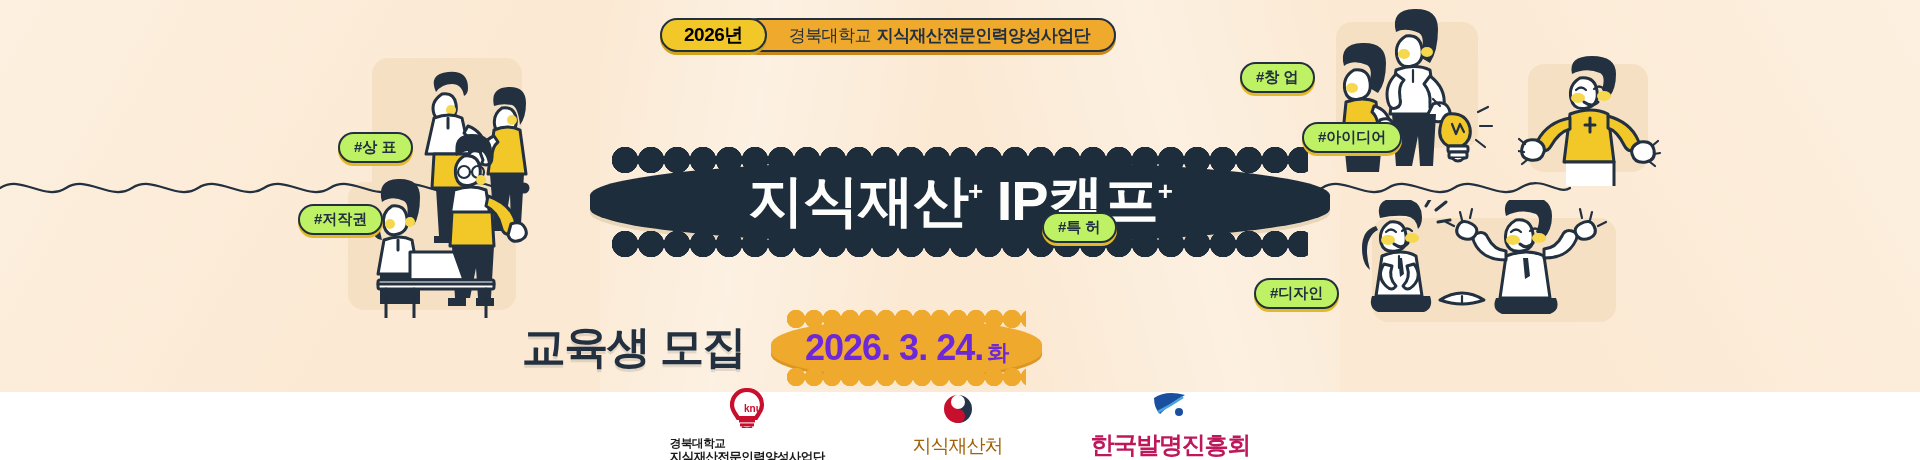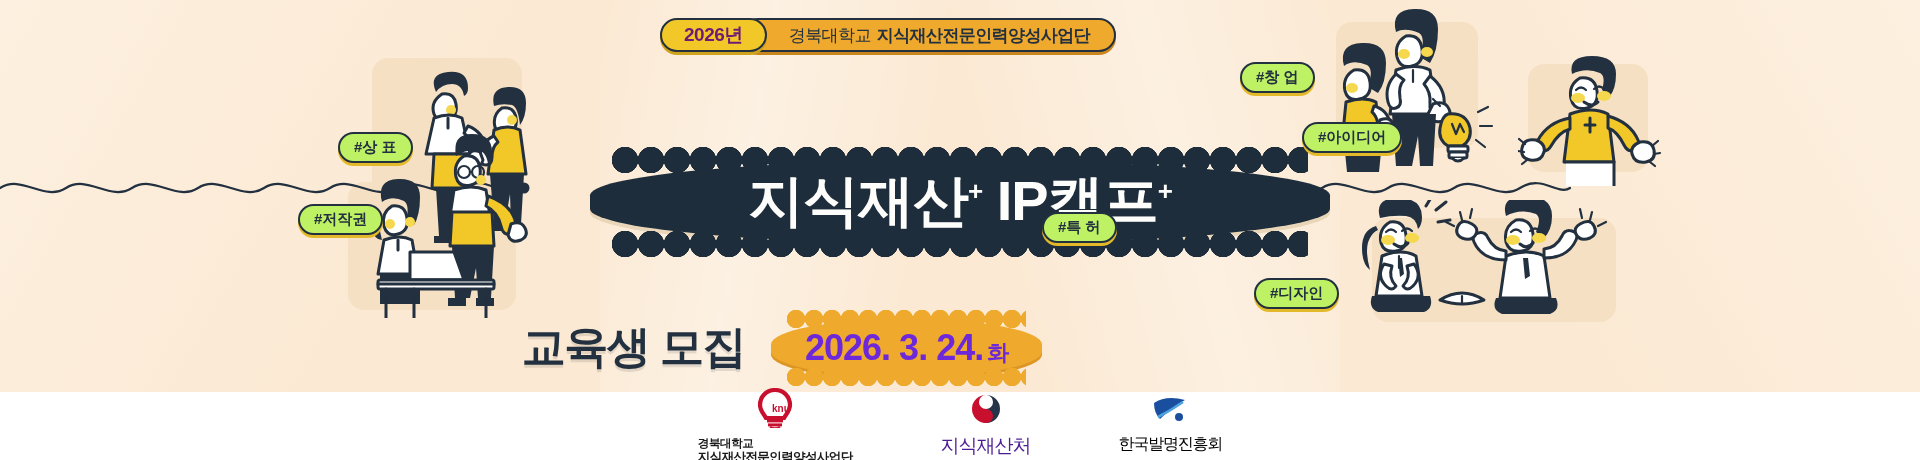--- a/index.html
+++ b/index.html
@@ -42,21 +42,21 @@
   .wave { position:absolute; }
 
   
   .ribbon {
     position:absolute; left:660px; top:18px; height:34px;
     display:flex; align-items:stretch;
   }
   .ribbon-year {
     background:#f2c829; border:2.5px solid #22303f; border-radius:17px;
     padding:0 22px; display:flex; align-items:center; justify-content:center;
-    font-size:19px; font-weight:bold; color:#701a75; letter-spacing:-0.5px;
+    font-size:19px; font-weight:bold; color:#000000; letter-spacing:-0.5px;
     position:relative; z-index:3;
     box-shadow:0 3px 0 #cfa31c;
   }
   .ribbon-org {
     background:#efa92c; border:2.5px solid #22303f; border-radius:17px;
     margin-left:-26px; padding:0 24px 0 46px;
     display:flex; align-items:center;
     font-size:17px; color:#22303f; letter-spacing:-0.6px;
     position:relative; z-index:2;
     box-shadow:0 3px 0 #c9861c;
@@ -147,22 +147,22 @@
 
   
   .logos {
     position:absolute; left:0; bottom:6px; width:1920px; height:56px;
     display:flex; align-items:center; justify-content:center; gap:88px;
   }
   .logo { display:flex; align-items:center; gap:9px;flex-direction:column; }
   .logo-knu-text { line-height:1.12; }
   .logo-knu-text .l1 { font-size:11.5px; font-weight:bold; color:#1a1a1a; letter-spacing:-0.4px; }
   .logo-knu-text .l2 { font-size:12.5px; font-weight:bold; color:#1a1a1a; letter-spacing:-0.6px; }
-  .logo-kipo-text { font-size:19px; color:#4c1d95; letter-spacing:-1px; }
-  .logo-kipa-text { font-size:16px; font-weight:normal; color:#000000; letter-spacing:-1.2px; }
+  .logo-kipo-text { font-size:19px; color:#a16207; letter-spacing:-1px; }
+  .logo-kipa-text { font-size:24px; font-weight:bold; color:#be185d; letter-spacing:-1.2px; }
 
   
   .illus { position:absolute; }
   .ink { fill:none; stroke:#22303f; stroke-width:3; stroke-linecap:round; stroke-linejoin:round; }
   .ink-thin { fill:none; stroke:#22303f; stroke-width:2.2; stroke-linecap:round; stroke-linejoin:round; }
   .hair { fill:#22303f; }
   .skin { fill:#ffffff; }
   .shirt { fill:#ffffff; }
   .vest { fill:#f2c829; }
   .pants { fill:#22303f; }

